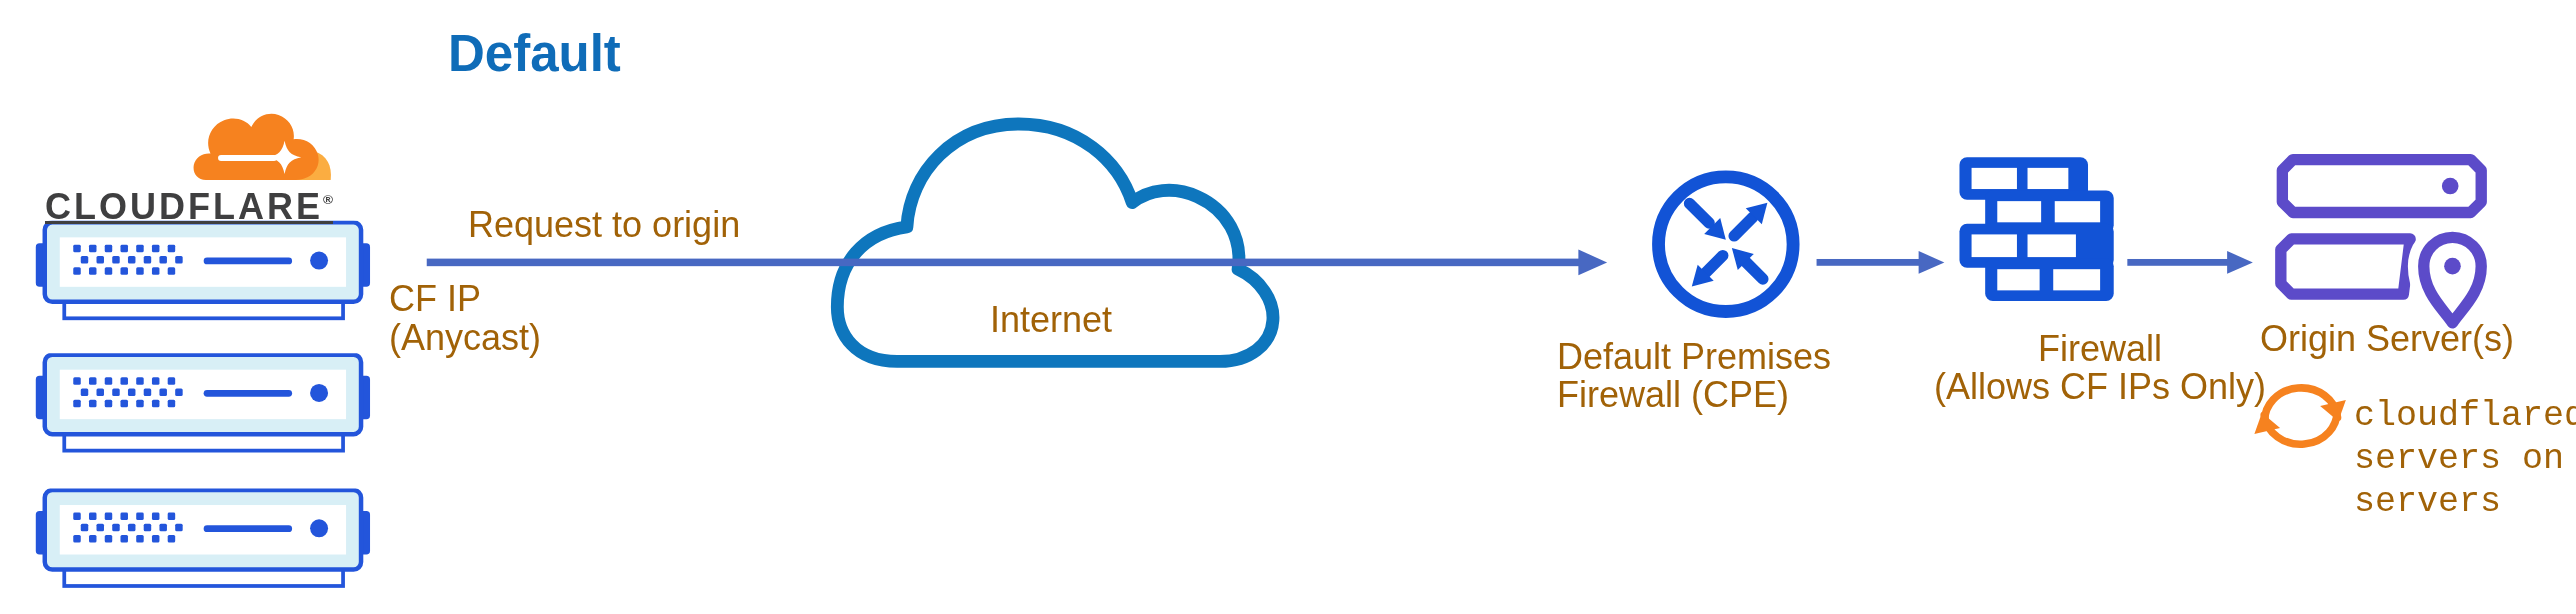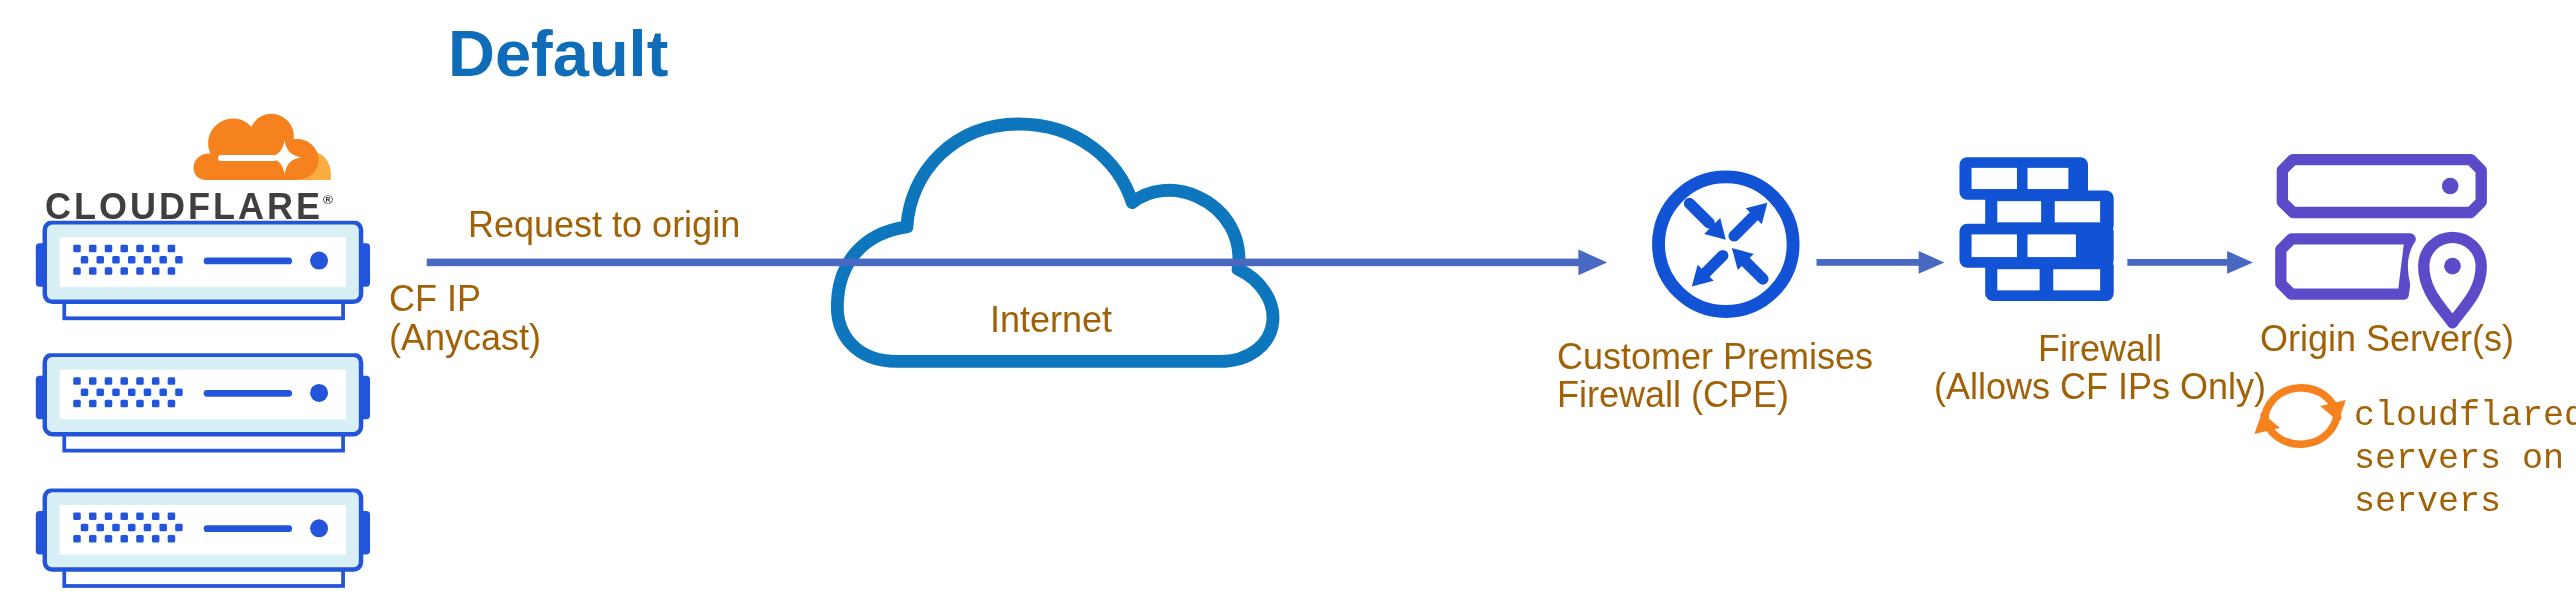--- a/index.html
+++ b/index.html
@@ -15,35 +15,36 @@
   .txt{
     position:absolute;
     color:#a16207;
     font-size:36px;
     line-height:38px;
     white-space:nowrap;
   }
   .page-title{
     position:absolute;
     left:448px; top:16.6px;
-    font-size:65px;
+    font-size:51px;
     line-height:74px;
     font-weight:600;
     color:#0F6CB8;
     white-space:nowrap;
   }
   .wordmark{
     position:absolute;
     left:45px; top:182px;
     font-size:36px;
     line-height:36px;
     font-weight:700;
     letter-spacing:3px;
     color:#3F3F40;
     white-space:nowrap;
+    text-decoration:underline;
   }
   .wordmark .reg{font-size:13.6px;letter-spacing:0;vertical-align:15px;}
   .lbl-request{left:468px;top:206px;}
   .lbl-cfip{left:389px;top:279px;line-height:39px;}
   .lbl-internet{left:961px;top:301px;width:151px;text-align:right;}
   .lbl-cpe{left:1557px;top:338px;}
   .lbl-firewall{left:1911px;top:330px;width:378px;text-align:center;}
   .lbl-origin{left:2260px;top:320px;}
   .lbl-note{left:2354px;top:395px;font-size:35px;line-height:43px;font-family:Liberation Mono, monospace;}
 </style>
@@ -183,21 +184,21 @@
   <div class="txt lbl-request">Request to origin</div>
 
   <div class="txt lbl-cfip">
     <div>CF IP</div>
     <div>(Anycast)</div>
   </div>
 
   <div class="txt lbl-internet">Internet</div>
 
   <div class="txt lbl-cpe">
-    <div>Customer Premises</div>
+    <div>Default Premises</div>
     <div>Firewall (CPE)</div>
   </div>
 
   <div class="txt lbl-firewall">
     <div>Firewall</div>
     <div>(Allows CF IPs Only)</div>
   </div>
 
   <div class="txt lbl-origin">Origin Server(s)</div>
 

